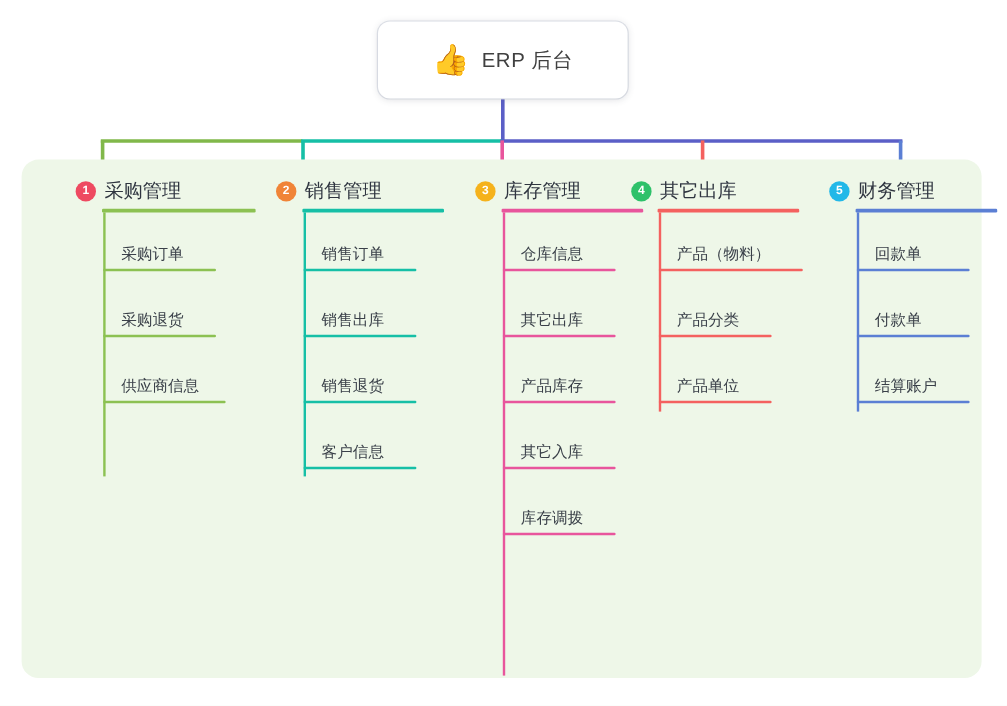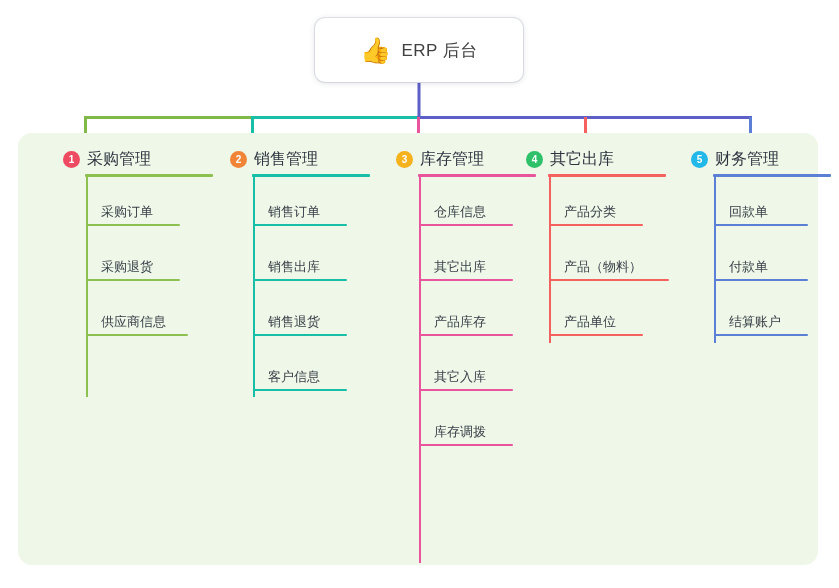--- a/index.html
+++ b/index.html
@@ -267,28 +267,28 @@
 
     <div class="column" style="left:508px;">
       <div class="col-head">
         <span class="badge" style="background:#2ec16a;">4</span>
         <span class="col-title">其它出库</span>
       </div>
       <div class="col-rule" style="background:#f4615f;width:118px;"></div>
       <div class="spine" style="background:#f4615f;height:166px;"></div>
       <div class="items">
         <div class="item">
+          <span class="item-label">产品（物料）</span>
+          <span class="item-rule" style="background:#f4615f;width:120px;"></span>
+        </div>
+        <div class="item">
           <span class="item-label">产品分类</span>
           <span class="item-rule" style="background:#f4615f;"></span>
         </div>
         <div class="item">
-          <span class="item-label">产品（物料）</span>
-          <span class="item-rule" style="background:#f4615f;width:120px;"></span>
-        </div>
-        <div class="item">
           <span class="item-label">产品单位</span>
           <span class="item-rule" style="background:#f4615f;"></span>
         </div>
       </div>
     </div>
 
     <div class="column" style="left:673px;">
       <div class="col-head">
         <span class="badge" style="background:#22b8e8;">5</span>
         <span class="col-title">财务管理</span>

